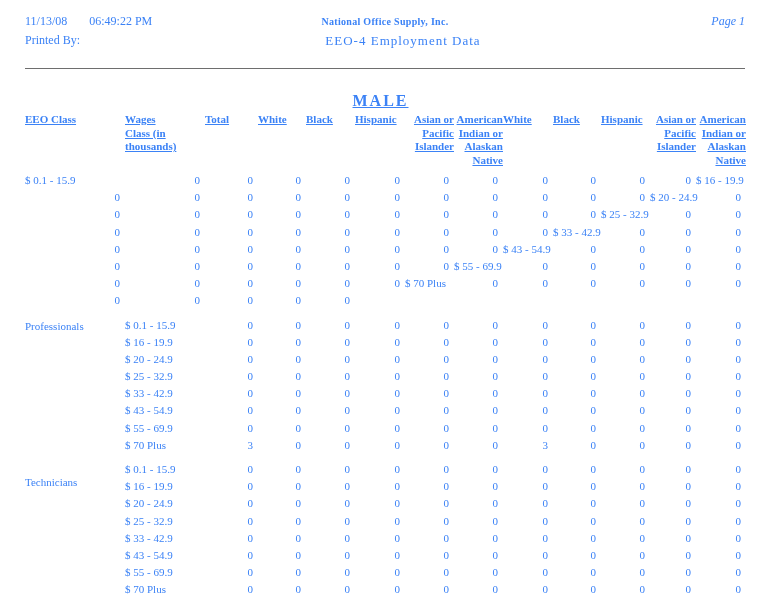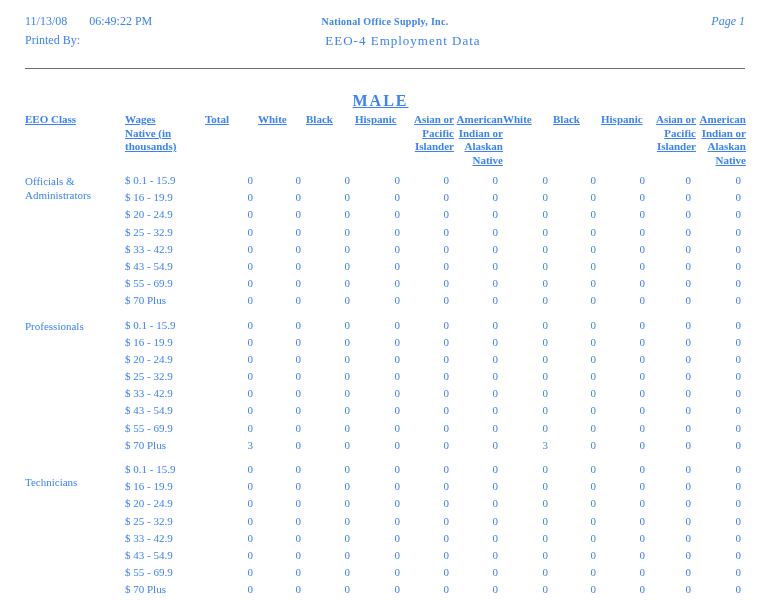--- a/index.html
+++ b/index.html
@@ -69,21 +69,21 @@
   <div class="grid thead-groups">
     <div class="male-span"><span class="u">MALE</span></div>
   </div>
 
   <div class="grid thead-cols">
     <div class="hcell left">
       <span class="u">EEO Class</span>
     </div>
     <div class="hcell left">
       <span class="u">Wages</span>
-      <span class="u">Native (in</span>
+      <span class="u">Class (in</span>
       <span class="u">thousands)</span>
     </div>
 
   <div class="hcell right">
         <span class="u">Total</span>
       </div>
       <div class="hcell right">
         <span class="u">White</span>
       </div>
       <div class="hcell right">
@@ -121,24 +121,20 @@
         <span class="u">American</span>
         <span class="u">Indian or</span>
         <span class="u">Alaskan</span>
         <span class="u">Native</span>
       </div>
     </div>
 
   <div class="tbody">
 
   <div class="grid group">
-        <div class="cell class-label" style="grid-row: 1 / span 8;">
-          <span class="lbl-line">Officials &amp;</span>
-          <span class="lbl-line">Administrators</span>
-        </div>
         <div class="cell wage">$ 0.1 - 15.9</div>
         <div class="cell num">0</div>
         <div class="cell num">0</div>
         <div class="cell num">0</div>
         <div class="cell num">0</div>
         <div class="cell num">0</div>
         <div class="cell num">0</div>
         <div class="cell num">0</div>
         <div class="cell num">0</div>
         <div class="cell num">0</div>

